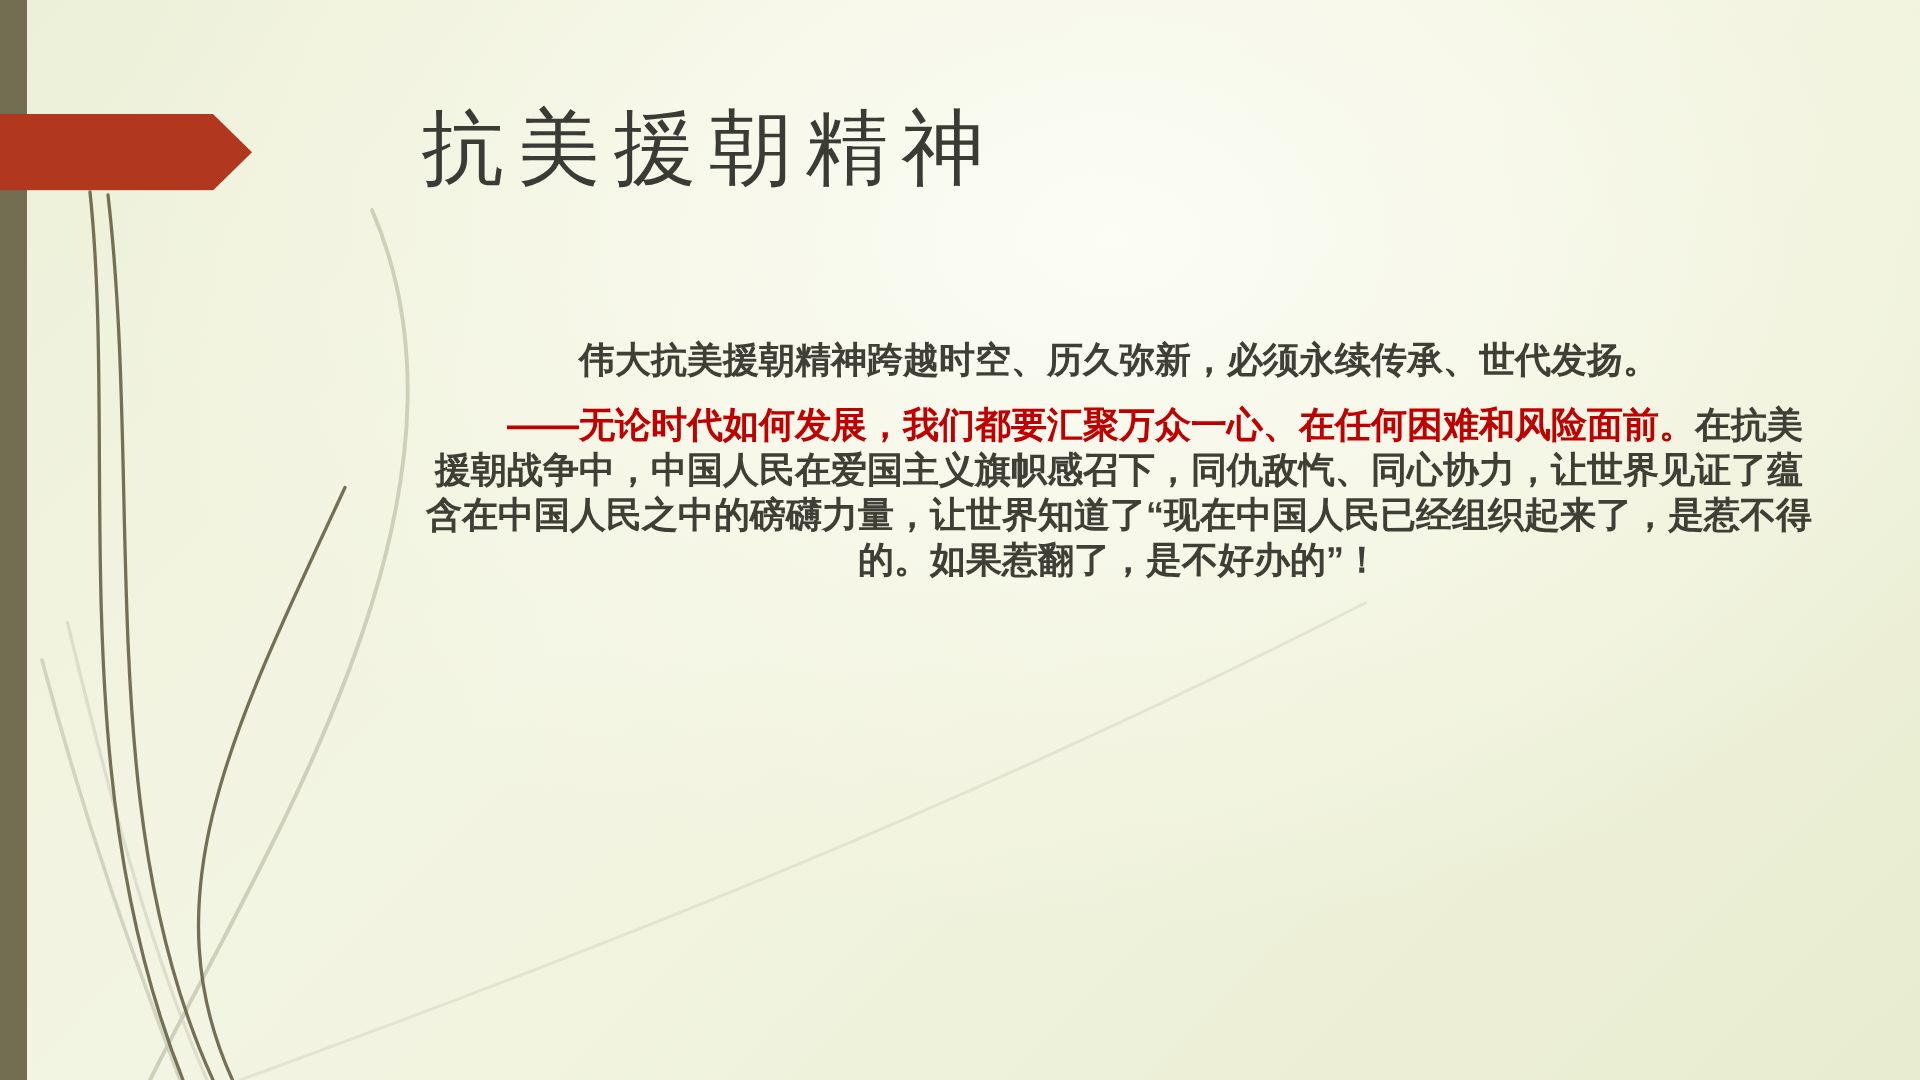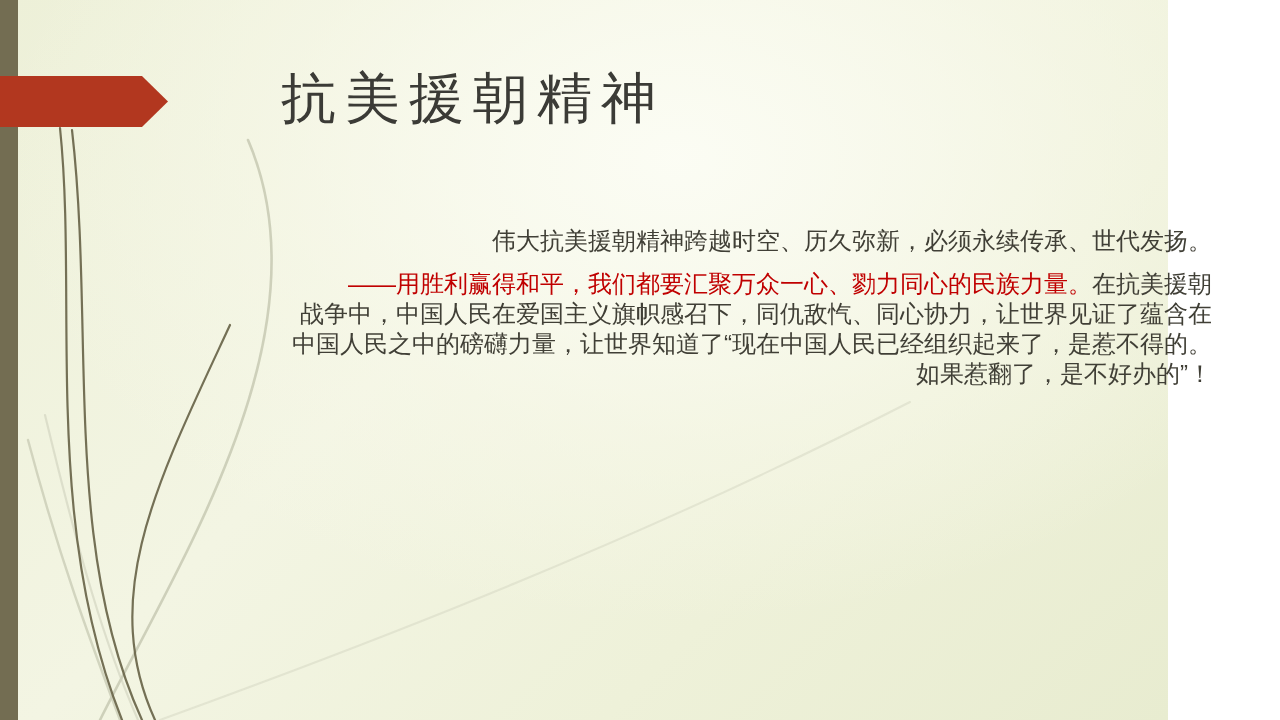--- a/index.html
+++ b/index.html
@@ -1,21 +1,21 @@
 <!DOCTYPE html>
 <html style="--accent-red: #b2371f; --emphasis-red: #c00000; --sidebar-olive: #736d52; --title-gray: #3b3b36; --body-gray: #403f36; --wisp-dark: #6d684d; --wisp-light: #c7c9b3;"><head>
 <meta charset="utf-8">
 <style>
   html,body{margin:0;padding:0;}
   body{
     width:1280px;height:720px;overflow:hidden;
     font-family:"Liberation Sans","DejaVu Sans",sans-serif;
   }
   .slide{
-    position:relative;width:1168px;height:720px;
+    position:relative;width:1280px;height:720px;
     background:
       radial-gradient(ellipse 900px 620px at 58% 22%, rgba(252,253,245,.95) 0%, rgba(247,248,233,.6) 45%, rgba(247,248,233,0) 75%),
       linear-gradient(135deg,#edf0d8 0%,#f3f5e3 40%,#eef1d9 70%,#e8ecd0 100%);
   }
   .wisps{position:absolute;left:0;top:0;width:1280px;height:720px;pointer-events:none;}
   .edge-band{
     position:absolute;left:0;top:0;width:18px;height:720px;
     background:var(--sidebar-olive,#736d52);
   }
   .title-arrow{
@@ -27,21 +27,22 @@
   .slide-title{
     position:absolute;left:281px;top:66px;margin:0;
     font-size:55px;line-height:64px;font-weight:300;
     letter-spacing:9px;white-space:nowrap;
     color:var(--title-gray,#3b3b36);
   }
   .body-block{
     position:absolute;left:280px;top:226px;width:932px;
     font-size:24px;line-height:30px;
     color:var(--body-gray,#403f36);
-    text-align:right;
+    text-align:center;
+    font-weight:bold;
   }
   .body-block p{margin:0 0 13px 0;}
   .body-block p.indent{text-indent:2em;}
   .seg-red{color:var(--emphasis-red,#c00000);}
   .seg-default{color:var(--body-gray,#403f36);}
 </style>
 </head>
 <body>
 
 <div class="slide">
@@ -59,16 +60,16 @@
   </svg>
 
   <div class="edge-band"></div>
 
   <div class="title-arrow"></div>
 
   <h1 class="slide-title">抗美援朝精神</h1>
 
   <div class="body-block">
       <p class=""><span class="seg-default">伟大抗美援朝精神跨越时空、历久弥新，必须永续传承、世代发扬。</span></p>
-      <p class="indent"><span class="seg-red">——用胜利赢得和平，我们都要汇聚万众一心、勠力同心的民族力量。</span><span class="seg-default">在抗美援朝战争中，中国人民在爱国主义旗帜感召下，同仇敌忾、同心协力，让世界见证了蕴含在中国人民之中的磅礴力量，让世界知道了“现在中国人民已经组织起来了，是惹不得的。如果惹翻了，是不好办的”！</span></p>
+      <p class="indent"><span class="seg-red">——无论时代如何发展，我们都要汇聚万众一心、在任何困难和风险面前。</span><span class="seg-default">在抗美援朝战争中，中国人民在爱国主义旗帜感召下，同仇敌忾、同心协力，让世界见证了蕴含在中国人民之中的磅礴力量，让世界知道了“现在中国人民已经组织起来了，是惹不得的。如果惹翻了，是不好办的”！</span></p>
     </div>
 
 </div>
 
 </body></html>

